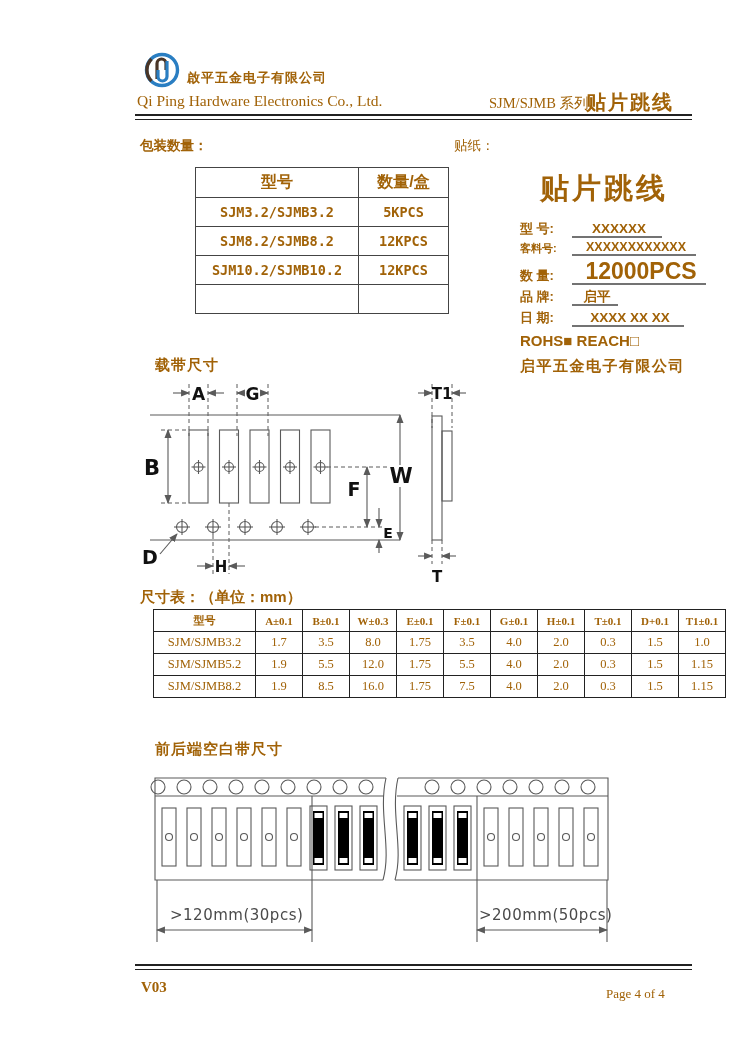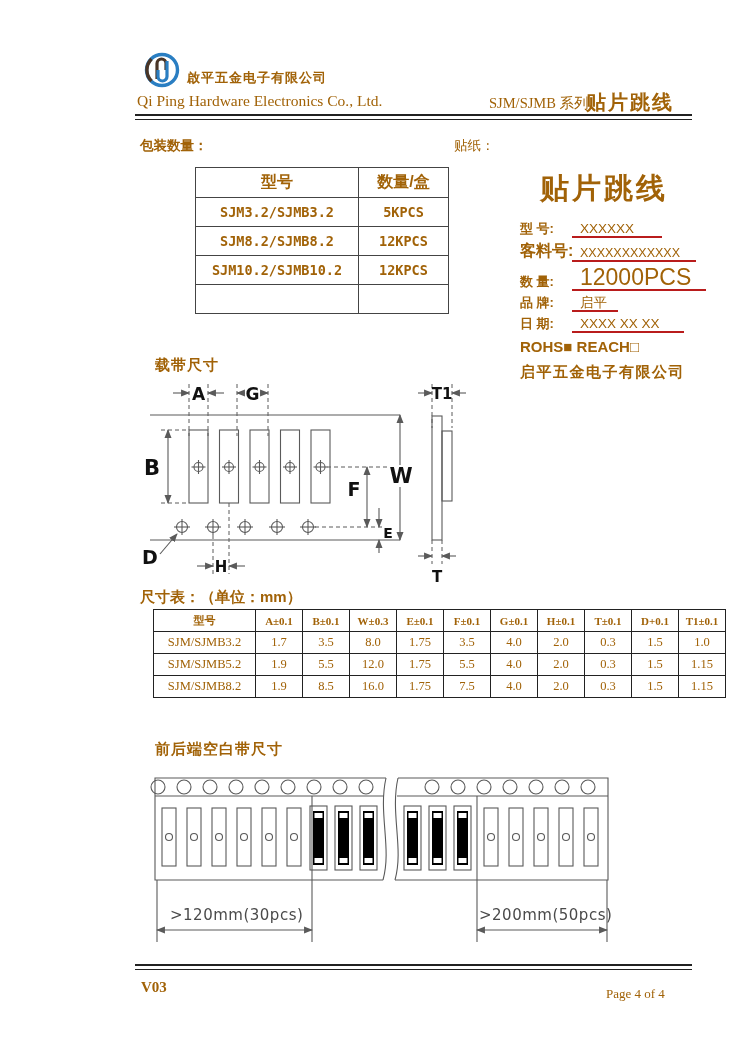--- a/index.html
+++ b/index.html
@@ -21,23 +21,23 @@
   table.pack th,table.pack td{border:1.6px solid #444;text-align:center;vertical-align:middle;}
   table.pack th{height:27px;font-size:16px;font-weight:700;}
   table.pack td{height:26px;font-family:"DejaVu Sans Mono",monospace;font-weight:700;font-size:13.5px;}
   table.pack col.c1{width:163px;} table.pack col.c2{width:90px;}
 
   
   .sticker{width:168px;}
   .stk-title{font-size:29px;font-weight:700;letter-spacing:3px;text-align:center;margin-bottom:11px;white-space:nowrap;}
   .s-row{display:flex;align-items:flex-end;margin-bottom:3px;}
   .s-label{font-weight:700;font-size:13px;white-space:nowrap;width:52px;flex:none;}
-  .s-value{font-weight:400;font-size:13.5px;border-bottom:2px solid #b91c1c;padding:0 4px 0 8px;white-space:nowrap;line-height:1.05;}
+  .s-value{font-weight:700;font-size:13.5px;border-bottom:2px solid #737373;padding:0 4px 0 8px;white-space:nowrap;line-height:1.05;text-align:center;}
   .s-row:nth-child(1) .s-value{min-width:78px;}
-  .s-row:nth-child(2) .s-label{font-size:16px;}
+  .s-row:nth-child(2) .s-label{font-size:11px;}
   .s-row:nth-child(2) .s-value{min-width:112px;font-size:12.5px;}
   .s-row:nth-child(3) .s-value{min-width:122px;font-size:23px;}
   .s-row:nth-child(4) .s-value{min-width:34px;}
   .s-row:nth-child(5) .s-value{min-width:100px;}
   .rohs{font-size:15px;font-weight:700;margin-top:5px;letter-spacing:0px;}
   .stk-co{font-size:15px;font-weight:700;margin-top:8px;letter-spacing:1.5px;white-space:nowrap;}
 
   .diagram-title{font-size:15px;font-weight:700;letter-spacing:1px;text-align:right;}
 
   

